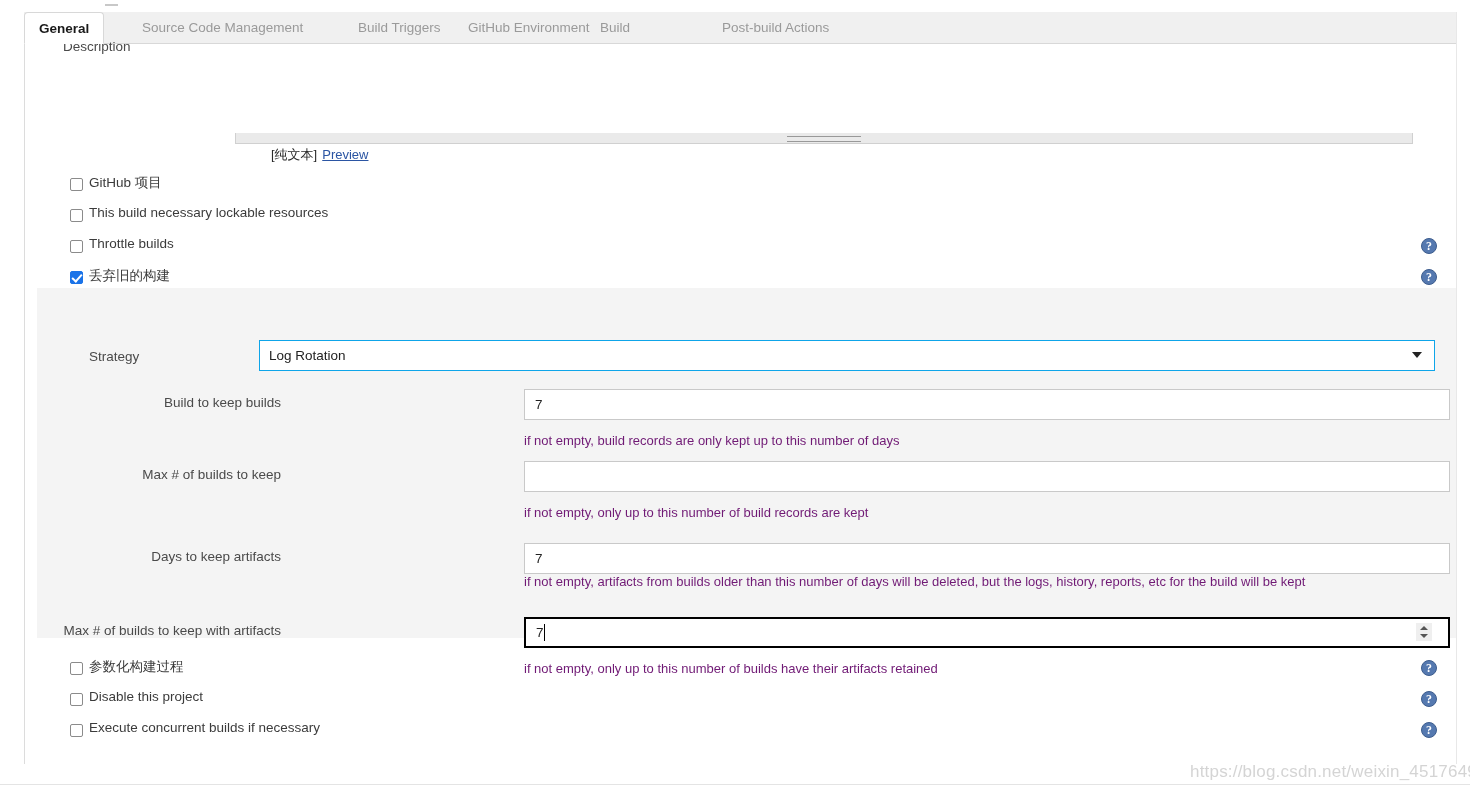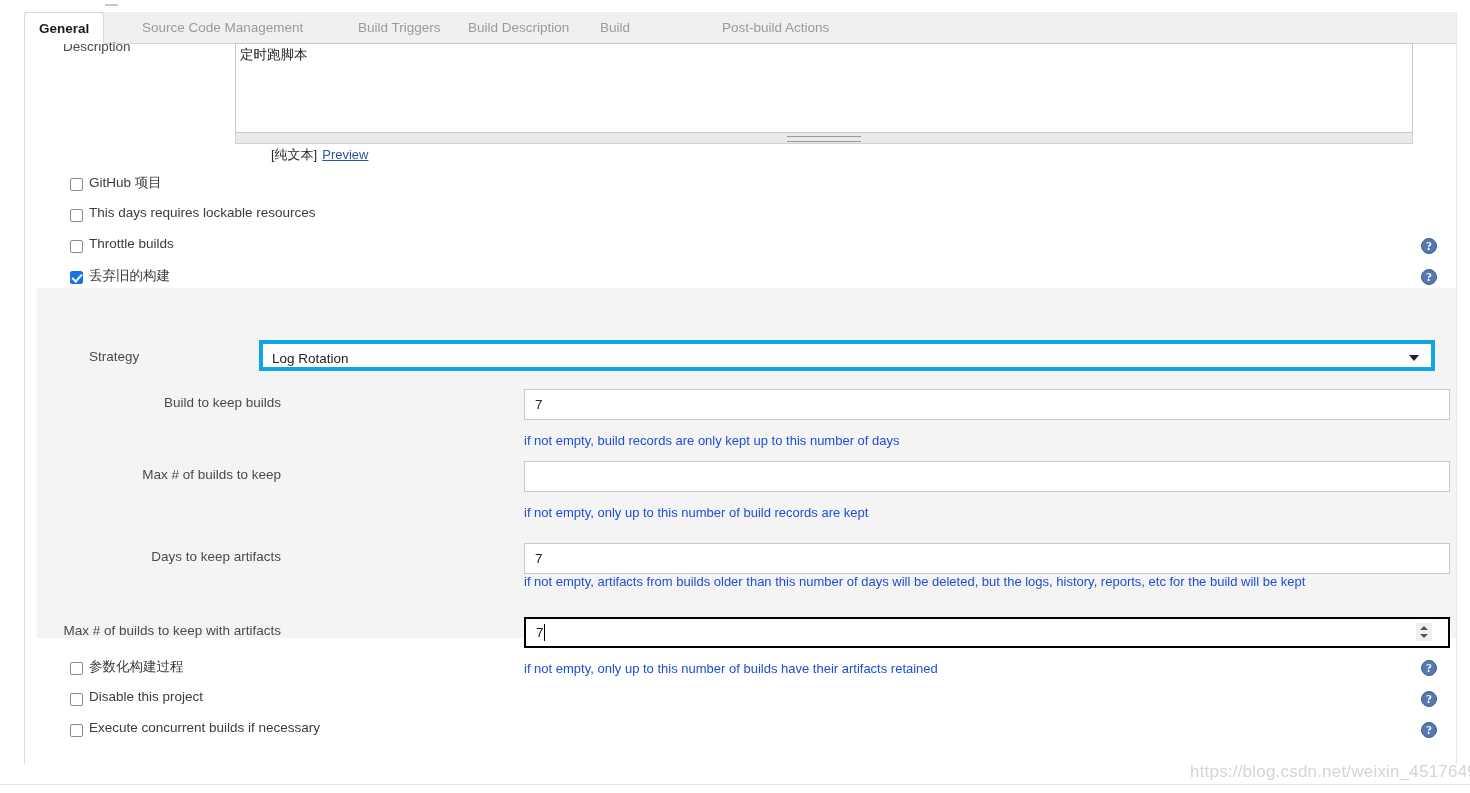--- a/index.html
+++ b/index.html
@@ -200,21 +200,21 @@
     position: absolute;
     left: 52px; top: 61px;
     font-size: 13.5px;
     color: #4a4a4a;
   }
   #strategy-select {
     position: absolute;
     left: 222px; top: 52px;
     width: 1176px; height: 31px;
     background: #ffffff;
-    border: 4px solid #0ea5e9;
+    border: 1px solid #0ea5e9;
     box-sizing: border-box;
     font-size: 13.5px;
     color: #222222;
     line-height: 29px;
     padding-left: 9px;
     cursor: pointer;
   }
   #strategy-select .chev {
     position: absolute;
     right: 12px; top: 11px;
@@ -283,21 +283,21 @@
     left: 4px; top: 11px;
     width: 0; height: 0;
     border-left: 4px solid transparent;
     border-right: 4px solid transparent;
     border-top: 4px solid #555555;
   }
   .fieldhint {
     position: absolute;
     left: 487px;
     font-size: 13px;
-    color: #1d4ed8;
+    color: #701a75;
     white-space: nowrap;
   }
 
   
   #advanced-button {
     position: absolute;
     left: 1297px; top: 748px;
     width: 82px; height: 25px;
     background: #ebebeb;
     border: 1px solid #b5b5b5;
@@ -341,44 +341,43 @@
 <body>
 
 <div id="top-strip">
   <div id="top-dash"></div>
 </div>
 
 <div id="tab-bar">
     <div class="tab active" style="left: 0px;"><span>General</span></div>
     <div class="tab" style="left: 104px;"><span>Source Code Management</span></div>
     <div class="tab" style="left: 320px;"><span>Build Triggers</span></div>
-    <div class="tab" style="left: 430px;"><span>Build Description</span></div>
+    <div class="tab" style="left: 430px;"><span>GitHub Environment</span></div>
     <div class="tab" style="left: 562px;"><span>Build</span></div>
     <div class="tab" style="left: 684px;"><span>Post-build Actions</span></div>
   </div>
 
 <div id="form-area">
 
   <div id="desc-label">Description</div>
-  <textarea id="desc-textarea" style="">定时跑脚本</textarea>
   <div id="desc-grip-row">
     <div id="desc-grip"></div>
   </div>
   <div id="desc-links">
     <span class="plain">[纯文本]</span><span class="preview-link">Preview</span>
   </div>
 
   <div id="checkbox-group-top">
       <div class="cbrow" style="top: 126px;">
         <span class="cb"></span>
         <span class="cblabel">GitHub 项目</span>
       </div>
       <div class="cbrow" style="top: 157px;">
         <span class="cb"></span>
-        <span class="cblabel">This days requires lockable resources</span>
+        <span class="cblabel">This build necessary lockable resources</span>
       </div>
       <div class="cbrow" style="top: 188px;">
         <span class="cb"></span>
         <span class="cblabel">Throttle builds</span>
         <span class="help-icon" style="left: 1396px; top: 6px;"></span>
       </div>
       <div class="cbrow" style="top: 219px;">
         <span class="cb checked"></span>
         <span class="cblabel">丢弃旧的构建</span>
         <span class="help-icon" style="left: 1396px; top: 6px;"></span>

